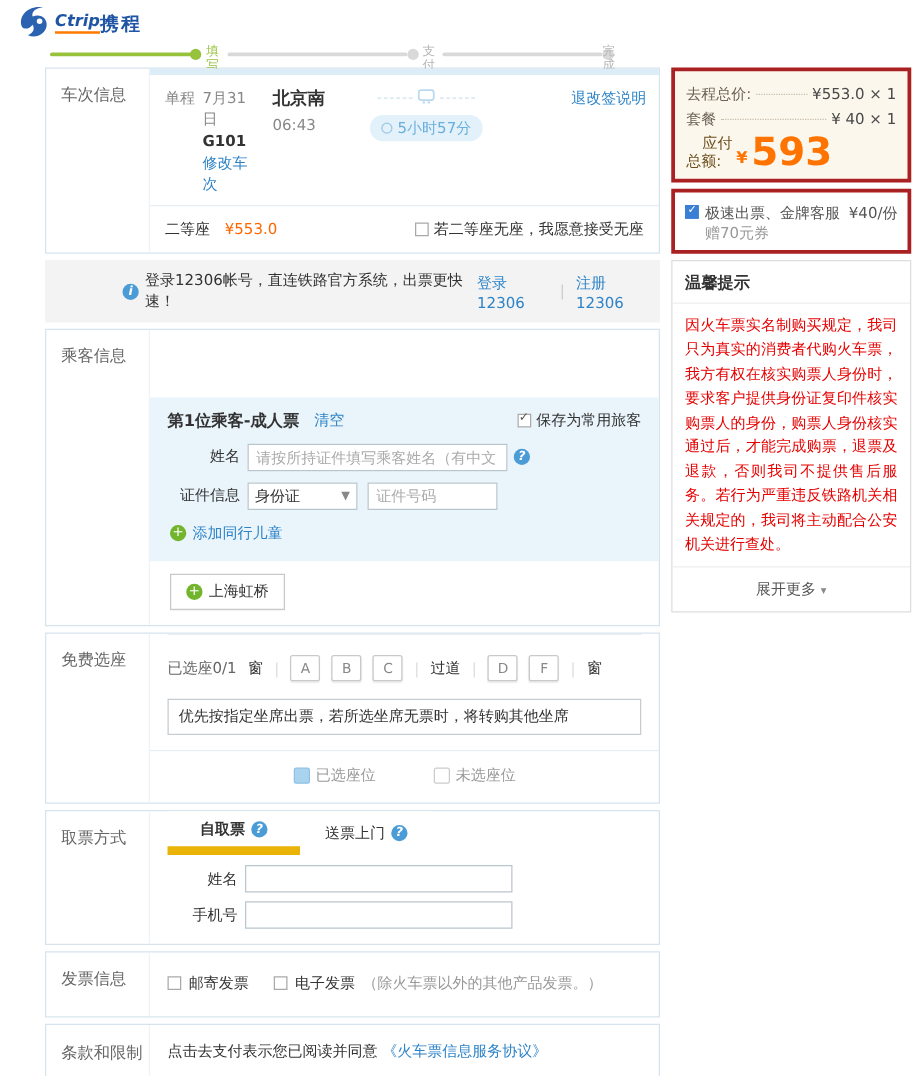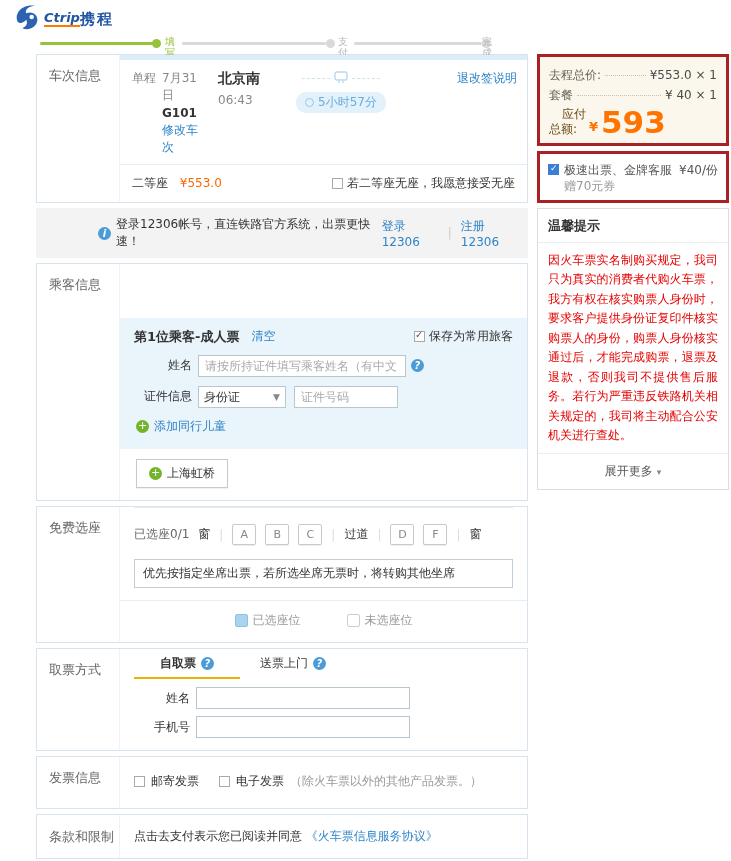--- a/index.html
+++ b/index.html
@@ -80,21 +80,21 @@
   .vbar{color:#ddd}
   .notebox{border:1px solid #c6ccd1;padding:5px 8px;margin:2px 0 12px;color:#333}
   .legend{border-top:1px solid #e6eef4;padding:11px 0 13px;display:flex;justify-content:center;gap:46px;color:#999}
   .leg{display:flex;align-items:center;gap:5px}
   .sq{width:13px;height:13px;border-radius:2px}
   .sq-sel{background:#a9d3ee;border:1px solid #8fc1e4}
   .sq-un{background:#fff;border:1px solid #ccc}
   
   .tabs{display:flex;margin:0 0 4px 14px}
   .tab{width:106px;text-align:center;padding:6px 0 5px;background:#fff;border-bottom:2px solid transparent;color:#333;display:flex;align-items:center;justify-content:center;gap:5px;cursor:pointer}
-  .tab.active{border-bottom:2px solid #eab308;font-weight:bold}
+  .tab.active{border-bottom:7px solid #eab308;font-weight:bold}
   .pickrows{padding:2px 0 12px}
   .plabel{width:70px;text-align:right;margin-right:6px;color:#333;padding-top:3px}
   .pick-in{width:214px}
   
   .invrow{display:flex;align-items:center;gap:6px;padding:16px 14px 18px}
   .note-gray{color:#999}
   .gap14{width:8px}
   .termrow{padding:13px 14px;color:#333}
   
   .pricebox{border:3px solid #a92123;background:#fcf7ec;padding:7px 9px 6px;margin-bottom:5px}

